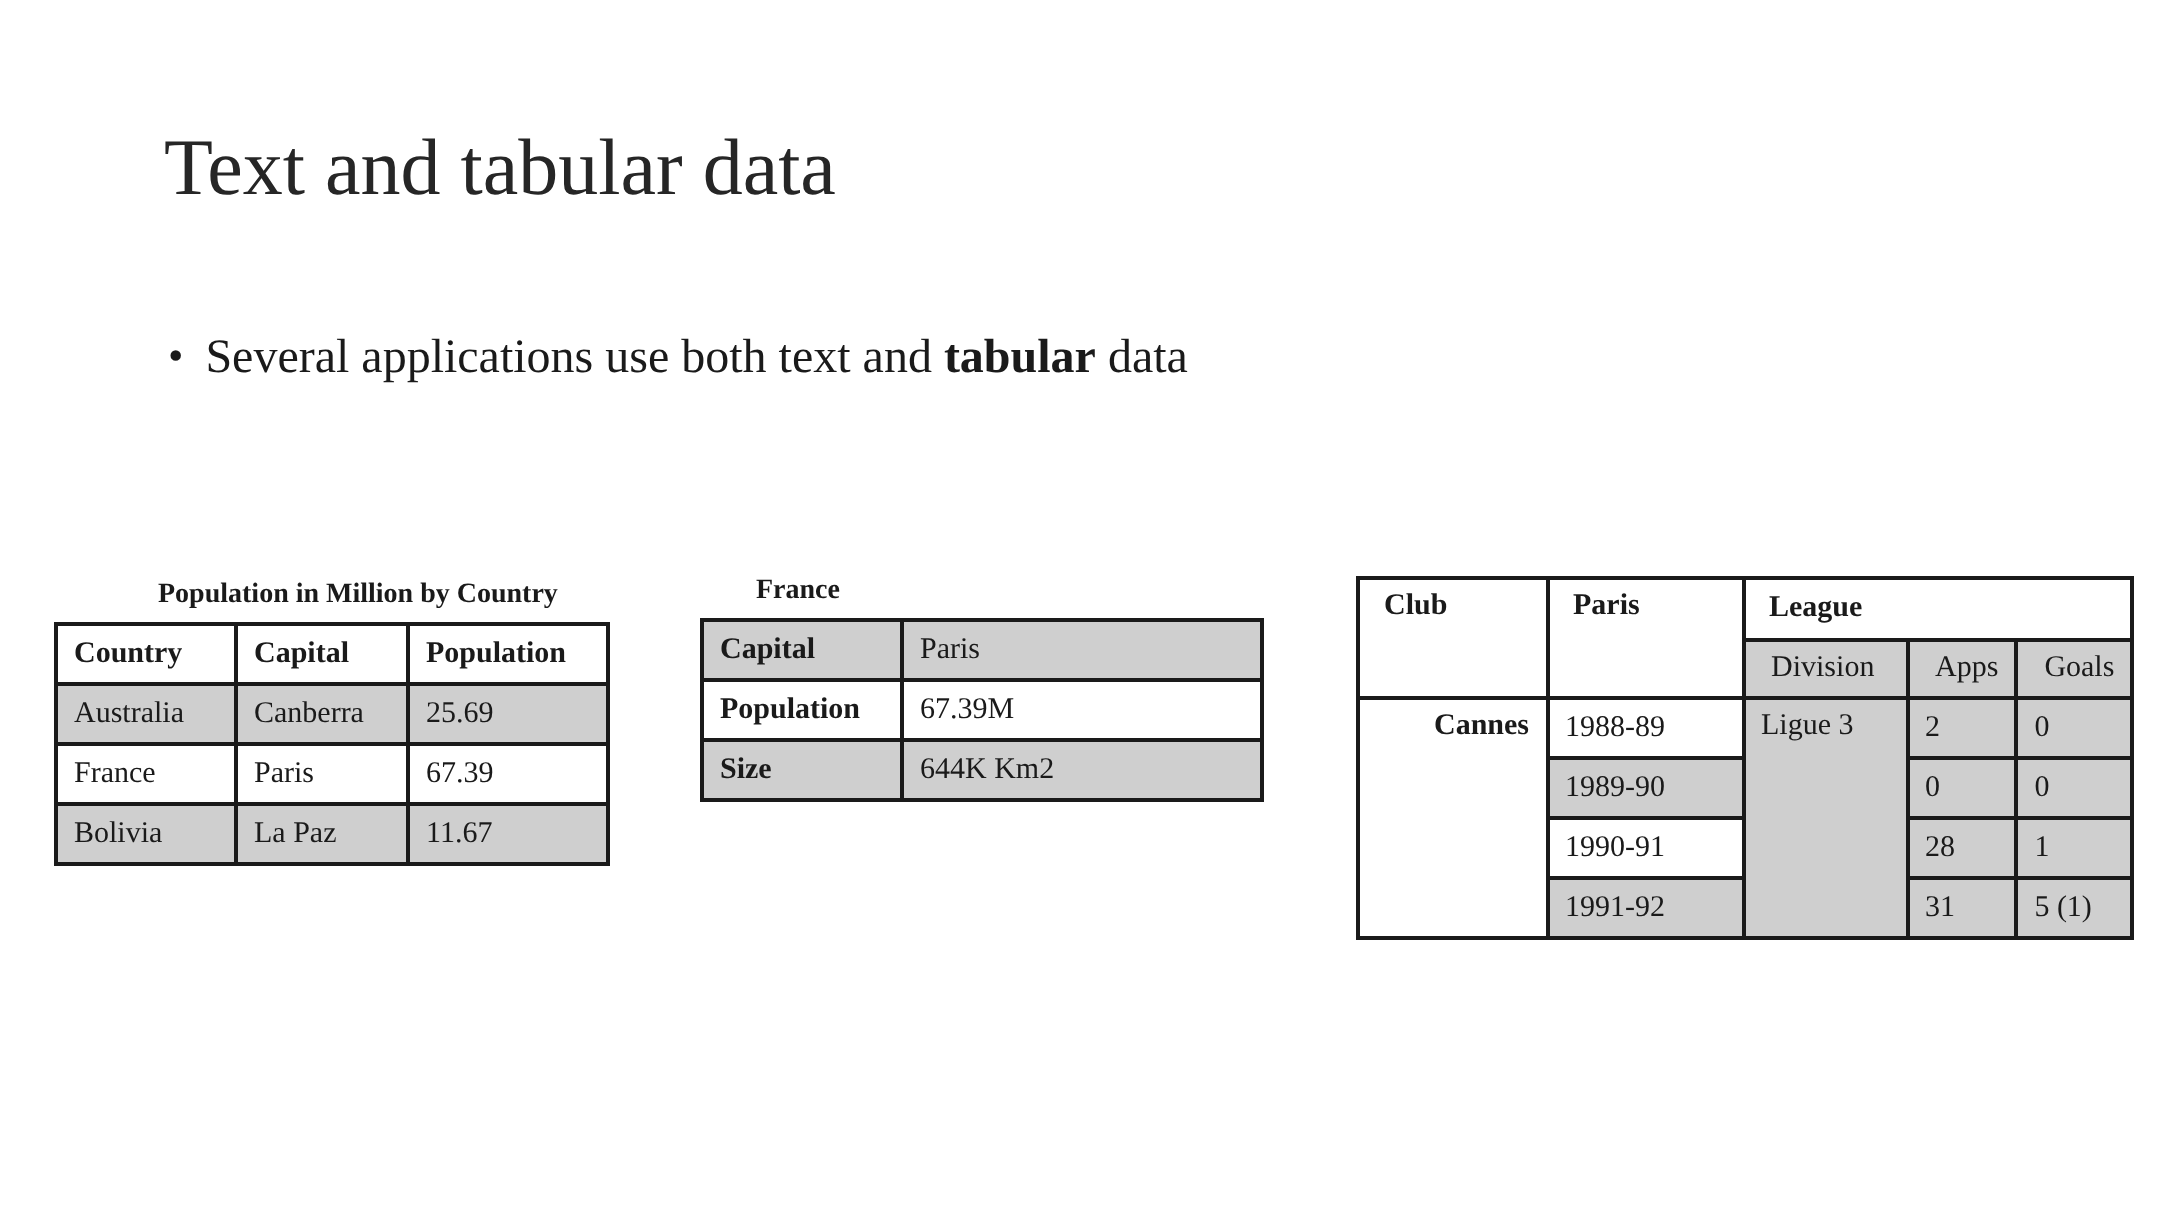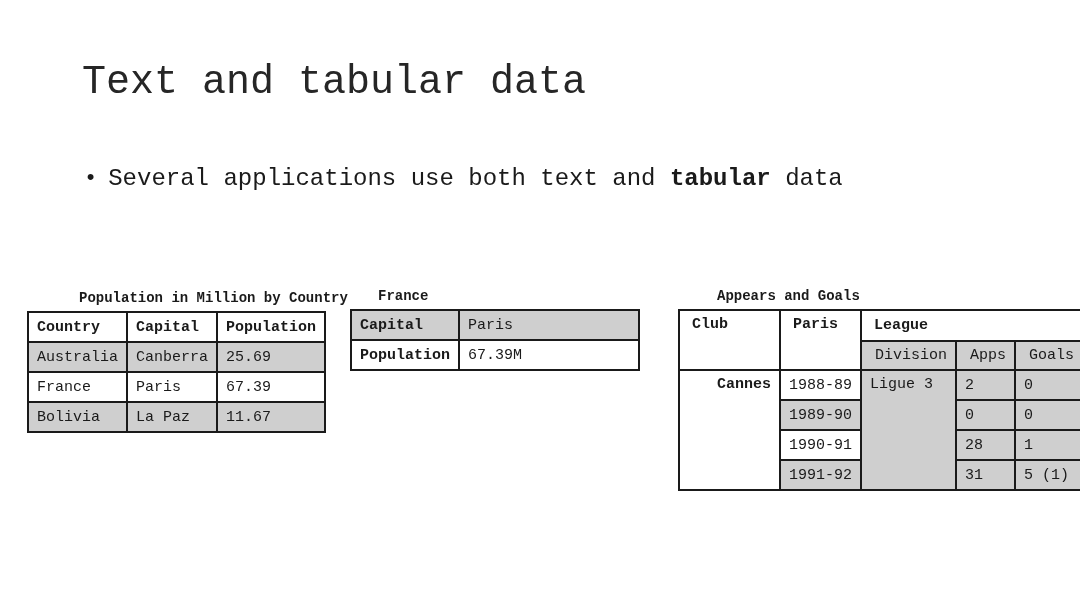--- a/index.html
+++ b/index.html
@@ -1,18 +1,18 @@
 <!DOCTYPE html>
 <html><head>
 <meta charset="utf-8">
 <style>
   html,body { margin:0; padding:0; background:#ffffff; }
   .slide {
     position:relative; width:1080px; height:550px; background:#ffffff;
-    font-family:Liberation Mono, monospace; color:#1a1a1a; overflow:hidden;
+    font-family:Liberation Serif, serif; color:#1a1a1a; overflow:hidden;
   }
   .title {
     position:absolute; left:82px; top:60px;
     font-size:40px; font-weight:300; color:#262626; white-space:nowrap;
   }
   .bullet-line {
     position:absolute; left:84px; top:165px;
     font-size:24px; color:#1a1a1a; white-space:nowrap;
   }
   .bullet-marker { display:inline-block; margin-right:11px; font-size:22px; vertical-align:1px; }
@@ -89,26 +89,29 @@
         </colgroup>
       <tbody>
           <tr>
         <th class="gray">Capital</th>
         <td class="gray">Paris</td>
       </tr>
       <tr>
         <th>Population</th>
         <td>67.39M</td>
       </tr>
+      <tr>
+        <th class="gray">Size</th>
+        <td class="gray">644K Km2</td>
+      </tr>
     </tbody>
       </table>
   </div>
 
   <div class="tblock" style="left:678px; top:288px;">
-    <div class="tcaption cap-indent-lg">Appears and Goals</div>
     <table class="t3">
       <colgroup>
           <col style="width:90px">
           <col style="width:98px">
           <col style="width:82px">
           <col style="width:54px">
           <col style="width:58px">
         </colgroup>
       <tbody>
           <tr class="hrow1">

